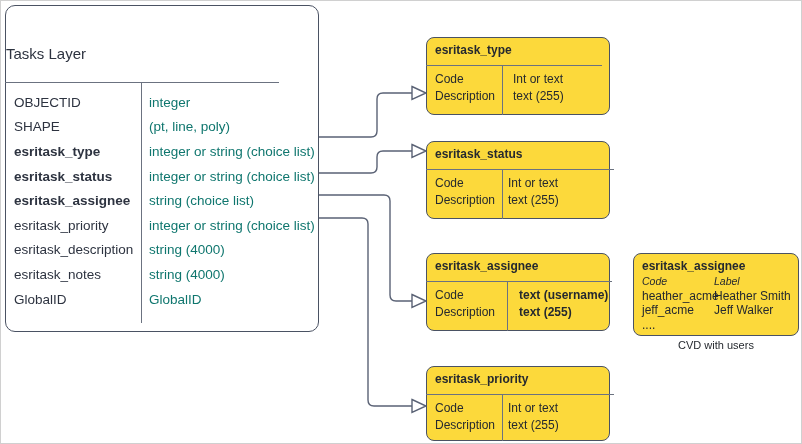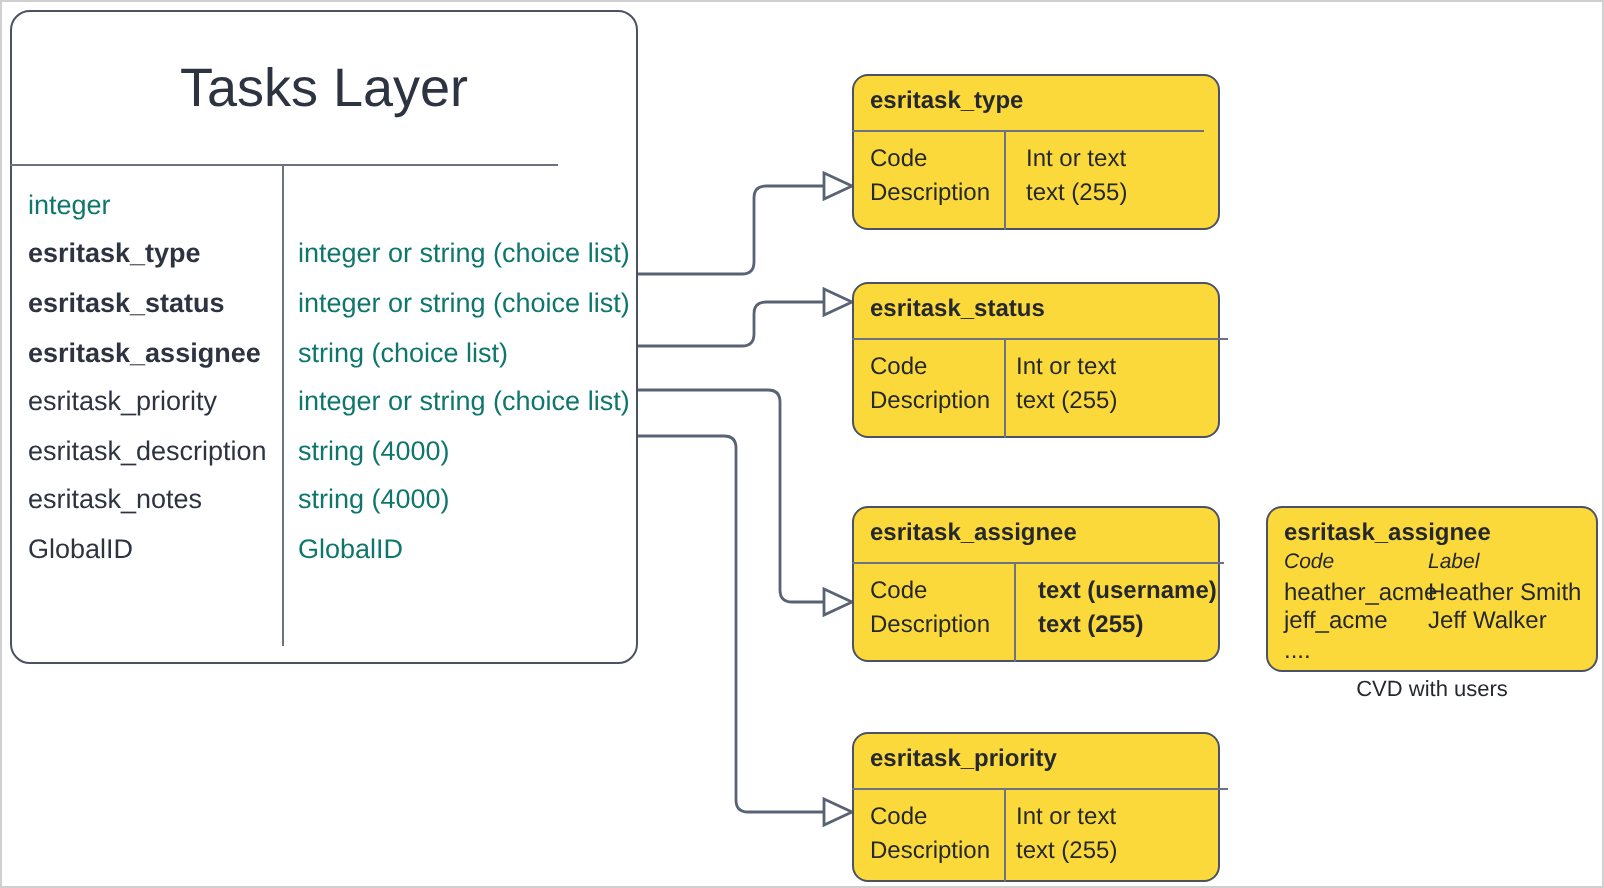--- a/index.html
+++ b/index.html
@@ -29,26 +29,26 @@
     height: 327px;
     background: #ffffff;
     border: 1px solid #4a5263;
     border-radius: 10px;
     box-sizing: border-box;
     z-index: 4;
   }
   #tasks-title {
     position: absolute;
     left: 0;
-    top: 0;
+    top: 10px;
     width: 100%;
     height: 76px;
     line-height: 76px;
-    text-align: center;
-    font-size: 27px;
+    text-align: left;
+    font-size: 15px;
     color: #2d3340;
     white-space: nowrap;
   }
   
   #tasks-header-rule {
     position: absolute;
     left: -1px;
     top: 76px;
     width: 274px;
     height: 1px;
@@ -218,21 +218,26 @@
     <polygon class="conn-head" points="411,398.5 425,405 411,411.5"></polygon>
   </svg>
 
   <div id="tasks-layer">
     <div id="tasks-title">Tasks Layer</div>
     <div id="tasks-header-rule"></div>
     <div id="tasks-col-rule"></div>
     <div id="tasks-rows">
 
       <div class="t-row">
+        <span class="t-name">OBJECTID</span>
         <span class="t-type">integer</span>
+      </div>
+      <div class="t-row">
+        <span class="t-name">SHAPE</span>
+        <span class="t-type">(pt, line, poly)</span>
       </div>
       <div class="t-row">
         <span class="t-name bold">esritask_type</span>
         <span class="t-type">integer or string (choice list)</span>
       </div>
       <div class="t-row">
         <span class="t-name bold">esritask_status</span>
         <span class="t-type">integer or string (choice list)</span>
       </div>
       <div class="t-row">

